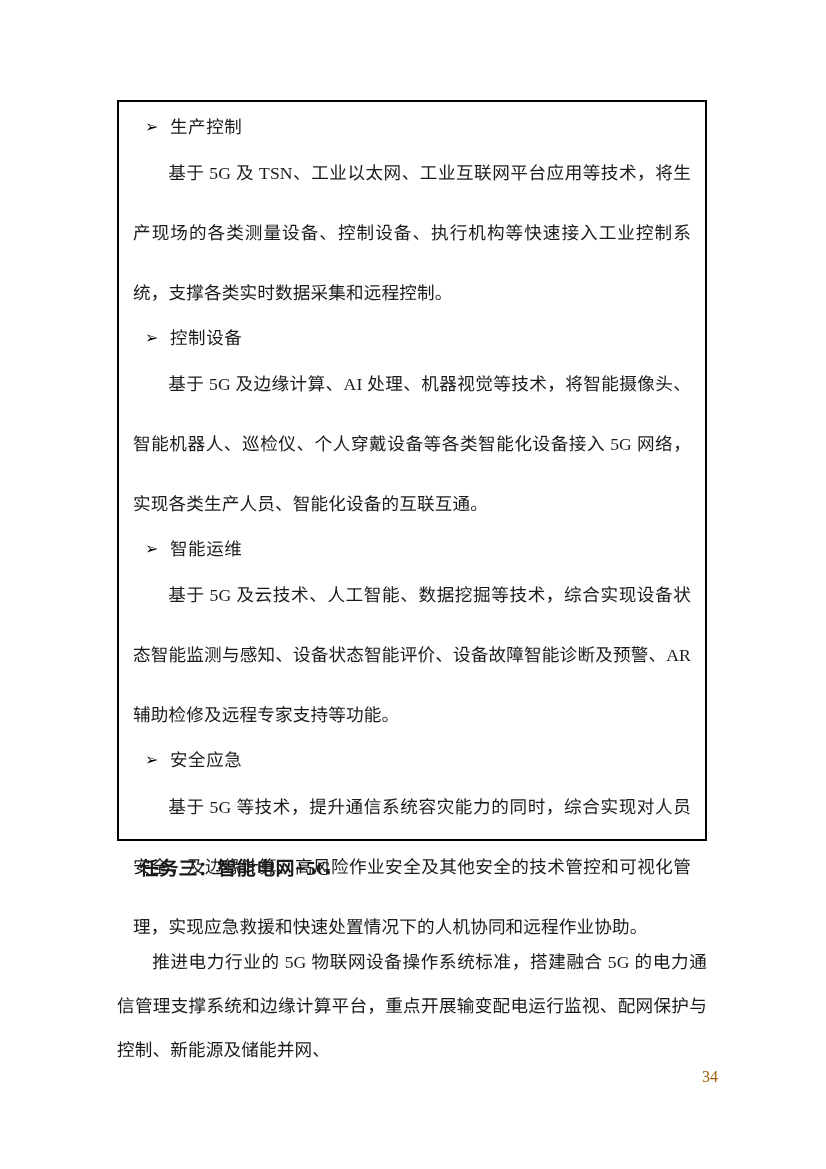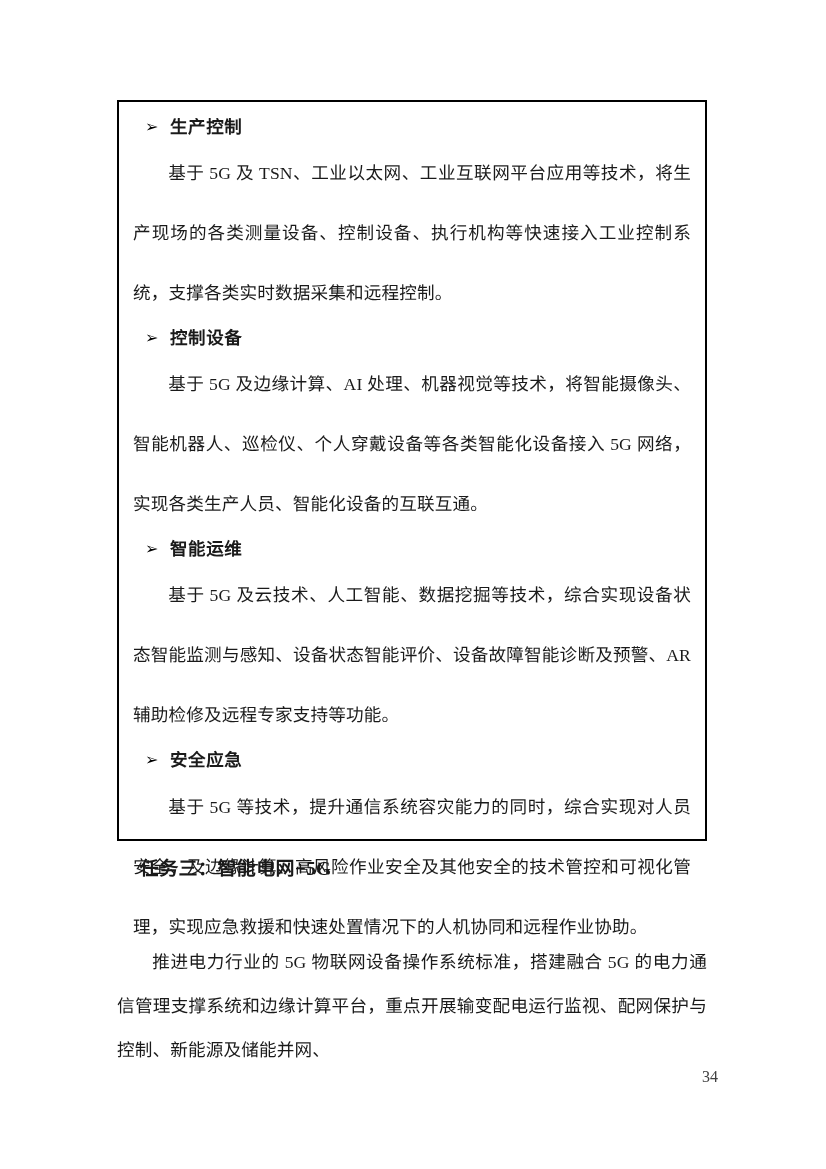--- a/index.html
+++ b/index.html
@@ -53,21 +53,21 @@
     font-size: 16px;
     line-height: 1;
     margin-right: 11px;
     transform: translateY(-1px);
     font-family: "DejaVu Sans", sans-serif;
     color: #000;
   }
 
   .bullet-label {
     font-family: "DejaVu Sans", "Liberation Sans", sans-serif;
-    font-weight: bold;
+    font-weight: normal;
   }
 
   
   .body-para {
     font-size: 17.6px;
     line-height: 60px;
     text-align: justify;
     text-justify: inter-ideograph;
     text-indent: 2em;
     margin: 0 0 0 0;
@@ -104,21 +104,21 @@
     letter-spacing: 0.15px;
   }
 
   
   .page-number {
     position: absolute;
     right: 108px;
     top: 1068px;
     font-size: 16px;
     font-family: "Liberation Serif", "DejaVu Serif", serif;
-    color: #404040;
+    color: #a16207;
   }
 </style>
 </head>
 <body>
 
 <div class="page">
 
   <div class="callout-box">
     <div class="callout-inner">
 

